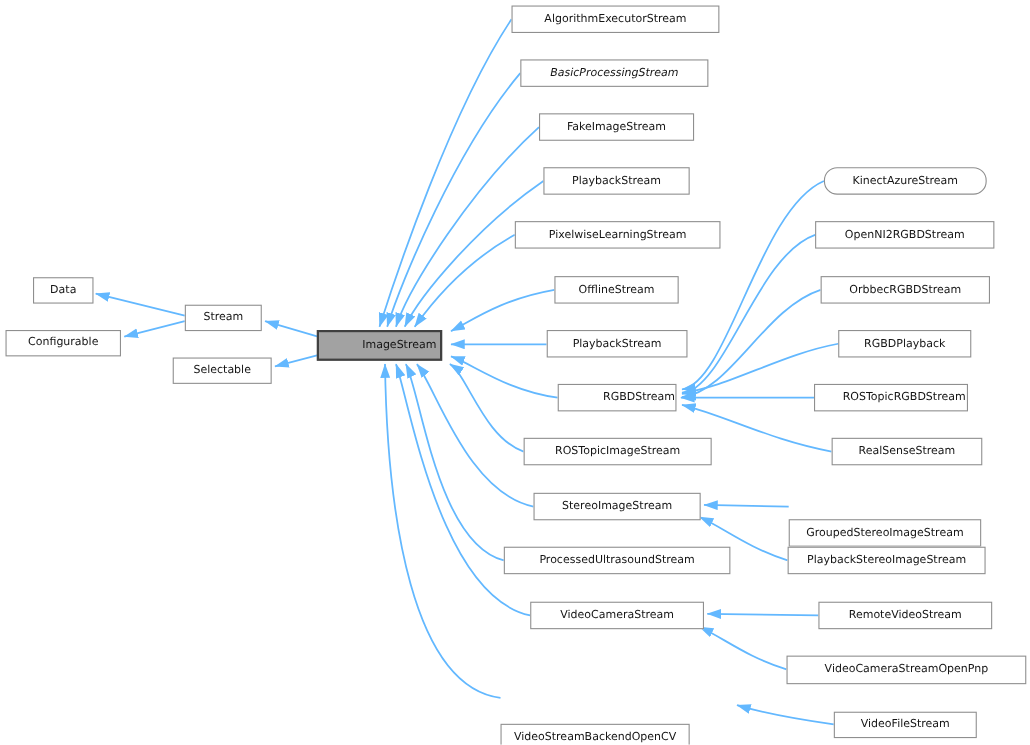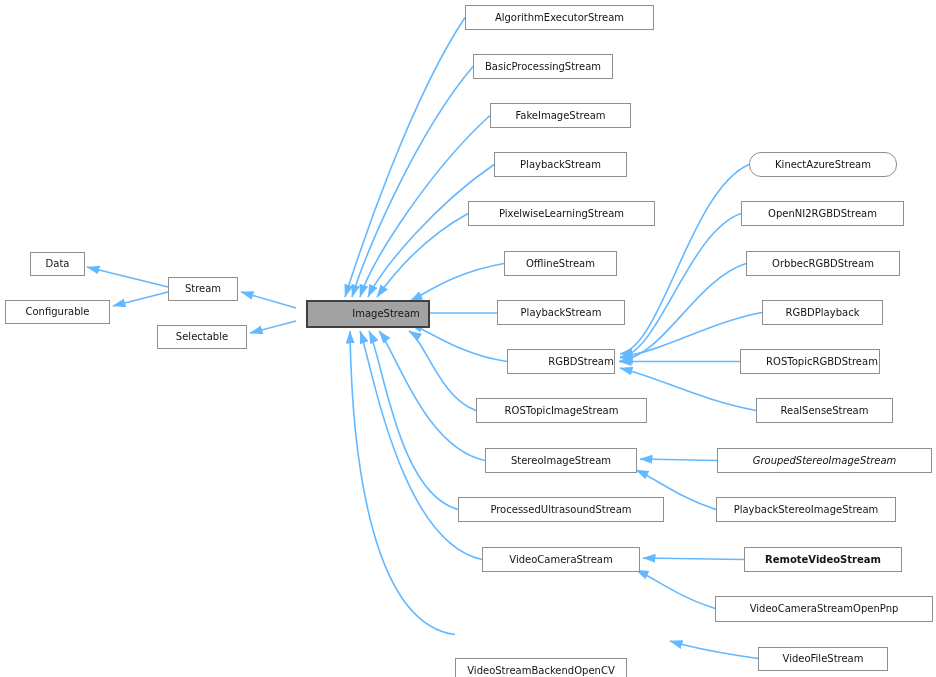--- a/index.html
+++ b/index.html
@@ -77,39 +77,39 @@
         <path d="M744,559.5 L643,558" fill="none" stroke="#63b8ff" stroke-width="1.6" marker-end="url(#arrow)"></path>
         <path d="M715,608.5 C678,597 658,580 636,570" fill="none" stroke="#63b8ff" stroke-width="1.6" marker-end="url(#arrow)"></path>
         <path d="M758,658.5 C712,652 690,647 670,641" fill="none" stroke="#63b8ff" stroke-width="1.6" marker-end="url(#arrow)"></path>
       </g>
   </svg>
   <div id="node-layer">
       <div class="node" style="left: 30px; top: 252px; width: 55px; height: 24px;">Data</div>
       <div class="node" style="left: 5px; top: 300px; width: 105px; height: 24px;">Configurable</div>
       <div class="node" style="left: 168px; top: 277px; width: 70px; height: 24px;">Stream</div>
       <div class="node" style="left: 157px; top: 325px; width: 90px; height: 24px;">Selectable</div>
-      <div class="node highlight" style="left: 306px; top: 300px; width: 124px; height: 28px; padding-left: 36px;">ImageStream</div>
+      <div class="node highlight" style="left: 288px; top: 300px; width: 114px; height: 28px; padding-left: 36px;">ImageStream</div>
       <div class="node" style="left: 465px; top: 5px; width: 189px; height: 25px;">AlgorithmExecutorStream</div>
-      <div class="node" style="left: 473px; top: 54px; width: 140px; height: 25px;">BasicProcessingStream</div>
+      <div class="node" style="left: 473px; top: 54px; width: 171px; height: 25px; font-style: italic;">BasicProcessingStream</div>
       <div class="node" style="left: 490px; top: 103px; width: 141px; height: 25px;">FakeImageStream</div>
       <div class="node" style="left: 494px; top: 152px; width: 133px; height: 25px;">PlaybackStream</div>
       <div class="node" style="left: 468px; top: 201px; width: 187px; height: 25px;">PixelwiseLearningStream</div>
       <div class="node" style="left: 504px; top: 251px; width: 113px; height: 25px;">OfflineStream</div>
       <div class="node" style="left: 497px; top: 300px; width: 128px; height: 25px;">PlaybackStream</div>
       <div class="node" style="left: 507px; top: 349px; width: 108px; height: 25px; padding-left: 40px;">RGBDStream</div>
       <div class="node" style="left: 476px; top: 398px; width: 171px; height: 25px;">ROSTopicImageStream</div>
       <div class="node" style="left: 485px; top: 448px; width: 152px; height: 25px;">StereoImageStream</div>
       <div class="node" style="left: 458px; top: 497px; width: 206px; height: 25px;">ProcessedUltrasoundStream</div>
       <div class="node" style="left: 482px; top: 547px; width: 158px; height: 25px;">VideoCameraStream</div>
       <div class="node" style="left: 455px; top: 622px; width: 172px; height: 25px; margin-top: 36px;">VideoStreamBackendOpenCV</div>
       <div class="node" style="left: 749px; top: 152px; width: 148px; height: 25px; border-radius: 12px;">KinectAzureStream</div>
       <div class="node" style="left: 741px; top: 201px; width: 163px; height: 25px;">OpenNI2RGBDStream</div>
       <div class="node" style="left: 746px; top: 251px; width: 154px; height: 25px;">OrbbecRGBDStream</div>
       <div class="node" style="left: 762px; top: 300px; width: 121px; height: 25px;">RGBDPlayback</div>
       <div class="node" style="left: 740px; top: 349px; width: 140px; height: 25px; padding-left: 24px;">ROSTopicRGBDStream</div>
       <div class="node" style="left: 756px; top: 398px; width: 137px; height: 25px;">RealSenseStream</div>
-      <div class="node" style="left: 717px; top: 448px; width: 215px; height: 25px; font-style: italic;">GroupedStereoImageStream</div>
+      <div class="node" style="left: 717px; top: 472px; width: 175px; height: 25px;">GroupedStereoImageStream</div>
       <div class="node" style="left: 716px; top: 497px; width: 180px; height: 25px;">PlaybackStereoImageStream</div>
-      <div class="node" style="left: 744px; top: 547px; width: 158px; height: 25px; font-weight: bold;">RemoteVideoStream</div>
+      <div class="node" style="left: 744px; top: 547px; width: 158px; height: 25px;">RemoteVideoStream</div>
       <div class="node" style="left: 715px; top: 596px; width: 218px; height: 26px;">VideoCameraStreamOpenPnp</div>
       <div class="node" style="left: 758px; top: 647px; width: 130px; height: 24px;">VideoFileStream</div>
     </div>
 </div>
 
 </body></html>

